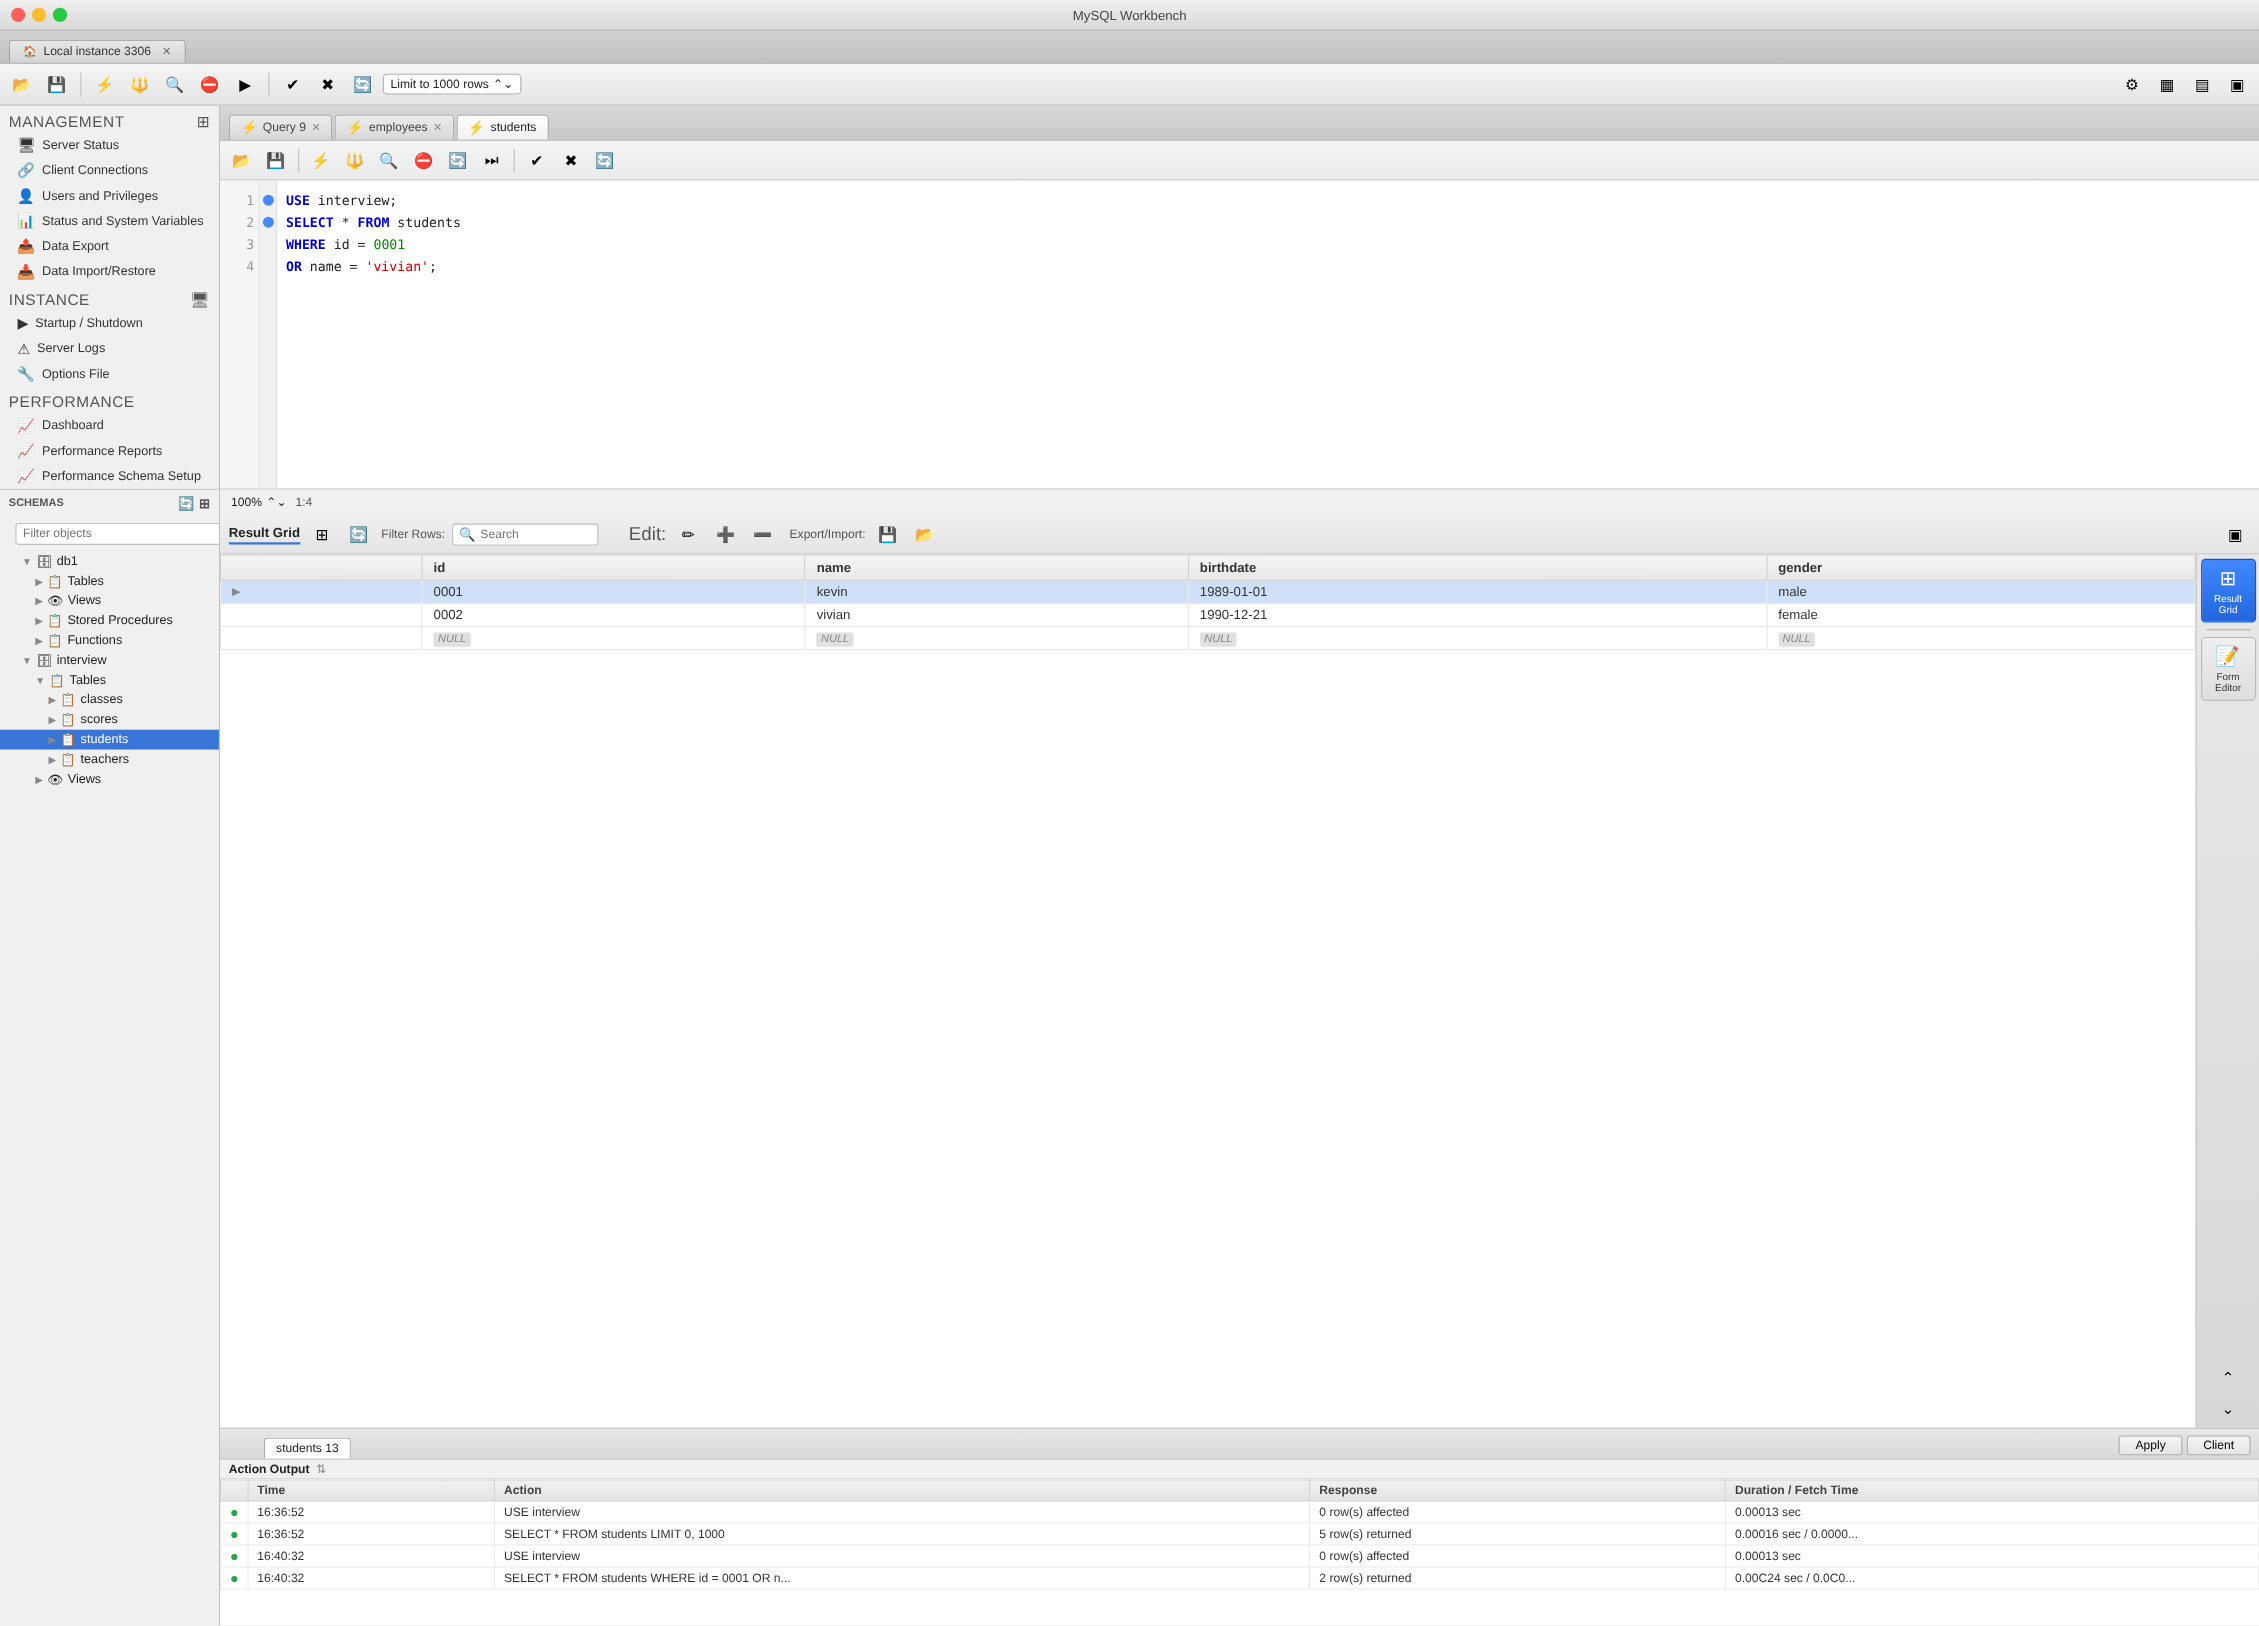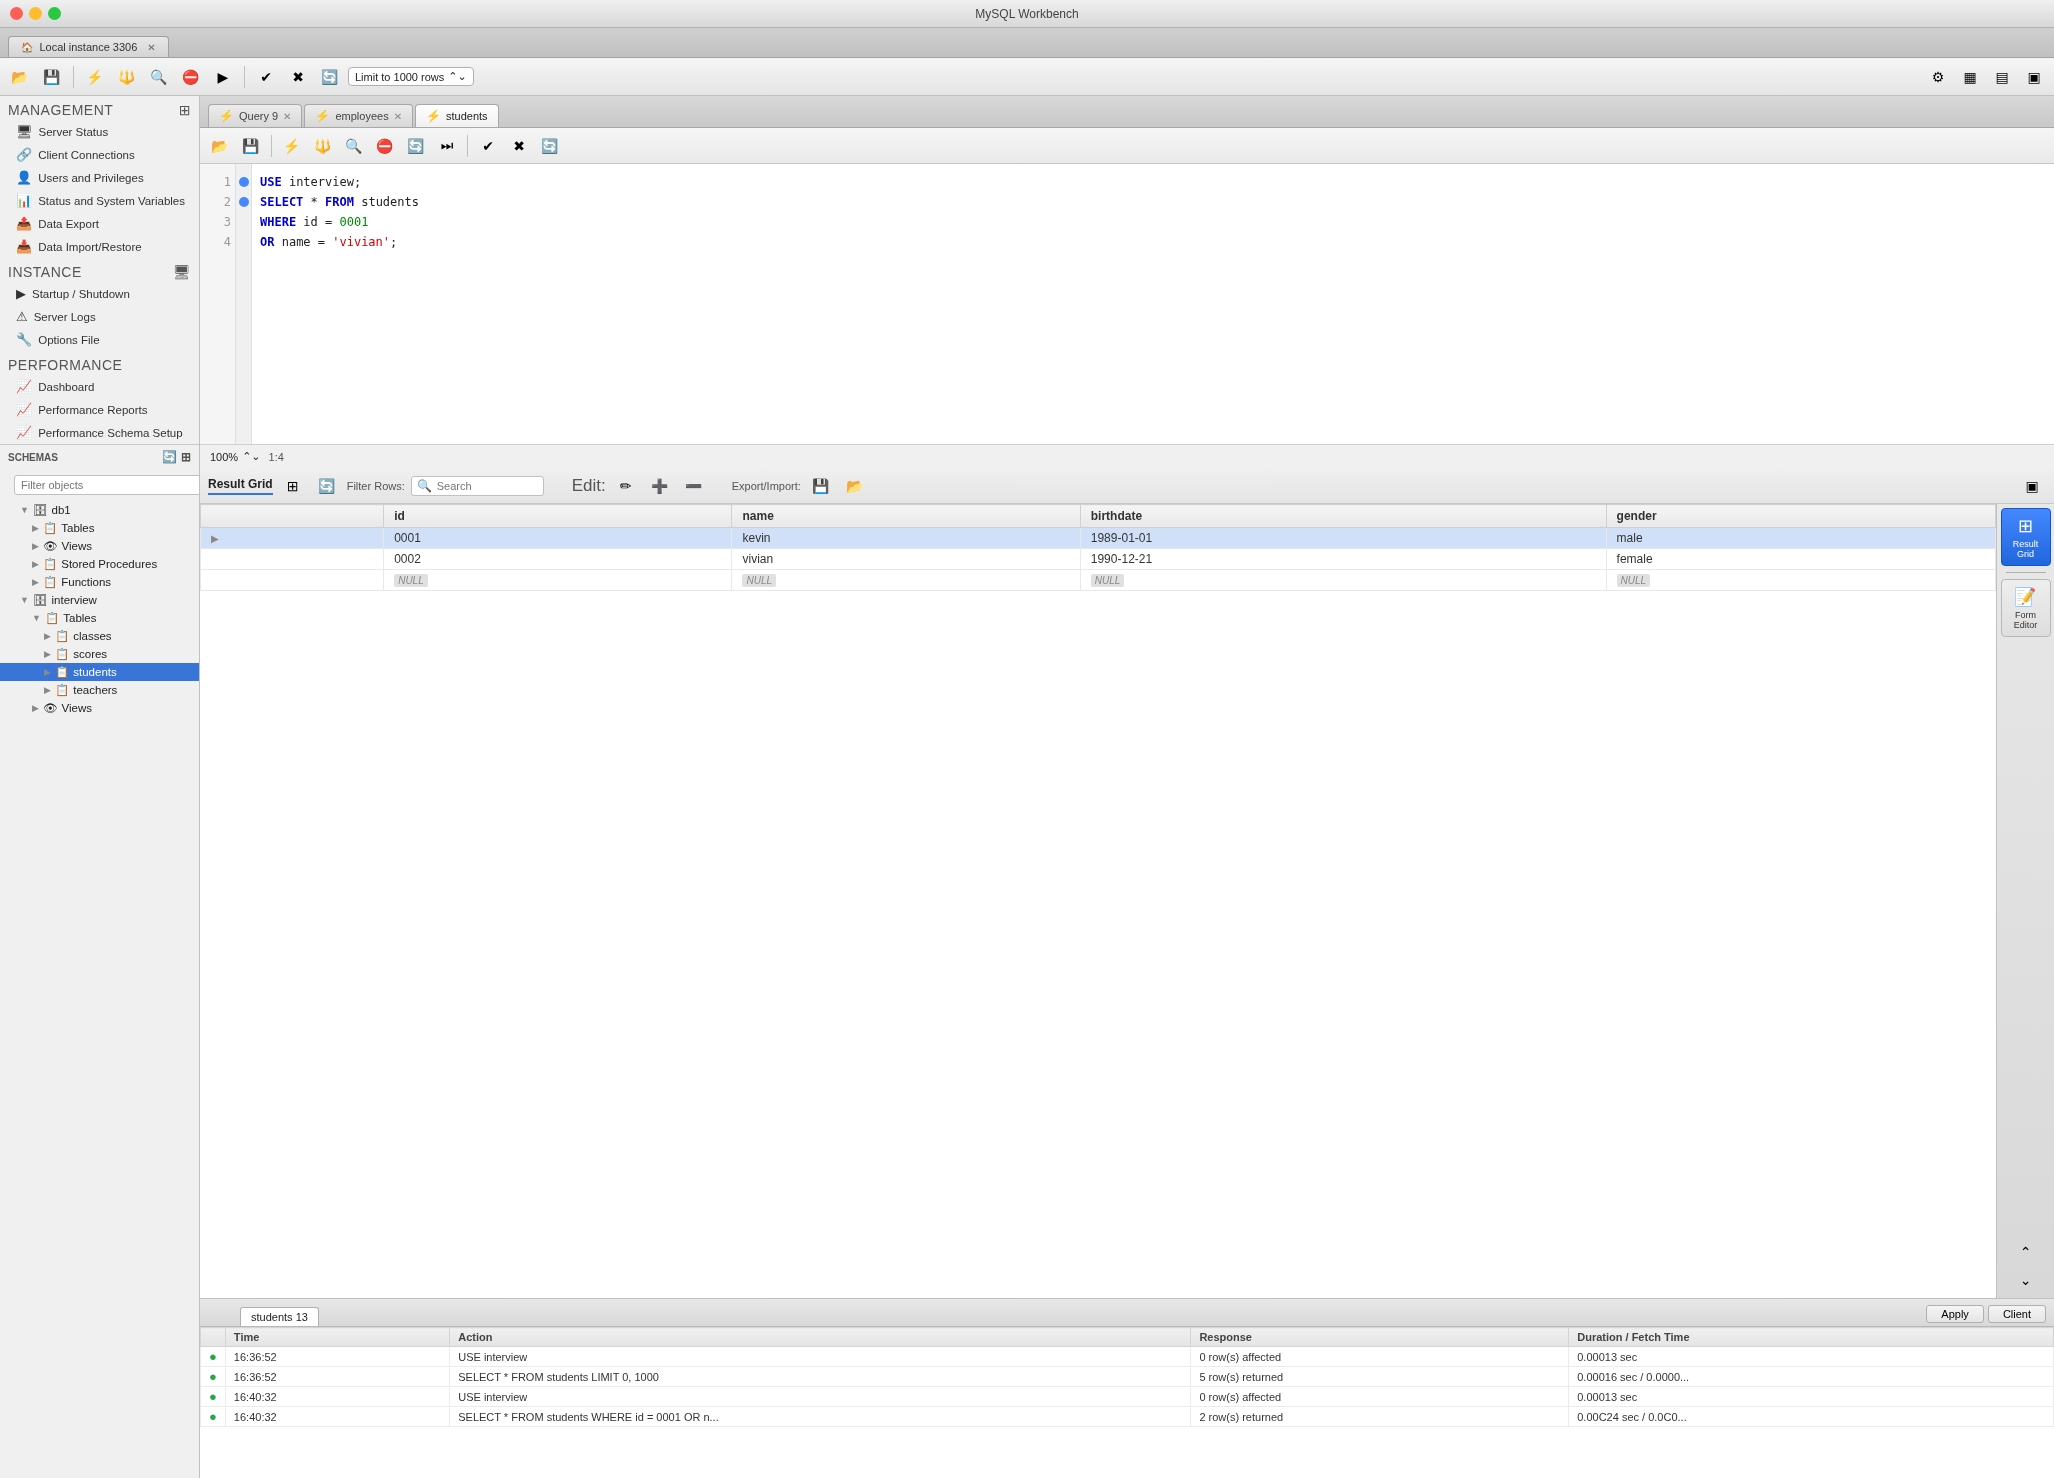--- a/index.html
+++ b/index.html
@@ -279,21 +279,21 @@
       border: 1px solid #c0c0c0;
       border-radius: 3px;
       background: white;
       padding: 2px 6px;
       gap: 4px;
     }
     #filter-search input {
       border: none; outline: none; font-size: 11px; width: 100px;
     }
     .edit-label { font-size: 17px; color: #555; margin-left: 22px; }
-    .export-label { font-size: 11px; color: #555; margin-left: 18px; }
+    .export-label { font-size: 11px; color: #555; margin-left: 4px; }
     
     
     #result-grid {
       overflow: auto;
       flex: 1;
       background: white;
     }
     #result-table {
       width: 100%;
       border-collapse: collapse;
@@ -769,20 +769,24 @@
 
         <div id="bottom-section">
           <div id="bottom-tabs">
             <div class="bottom-tab active">
               <span>students 13</span>
             </div>
             <div id="apply-revert">
               <button class="apply-btn">Apply</button>
               <button class="revert-btn">Client</button>
             </div>
+          </div>
+          <div style="display:flex;align-items:center;padding:2px 8px;background:#f0f0f0;border-bottom:1px solid #d0d0d0;">
+            <span style="font-size:11px;font-weight:600;">Action Output</span>
+            <span style="margin-left:6px;font-size:11px;color:#888;">⇅</span>
           </div>
           <div id="action-output">
             <table id="action-table">
               <thead>
                 <tr>
                   <th></th>
                   <th>Time</th>
                   <th style="width:40%;">Action</th>
                   <th>Response</th>
                   <th>Duration / Fetch Time</th>

